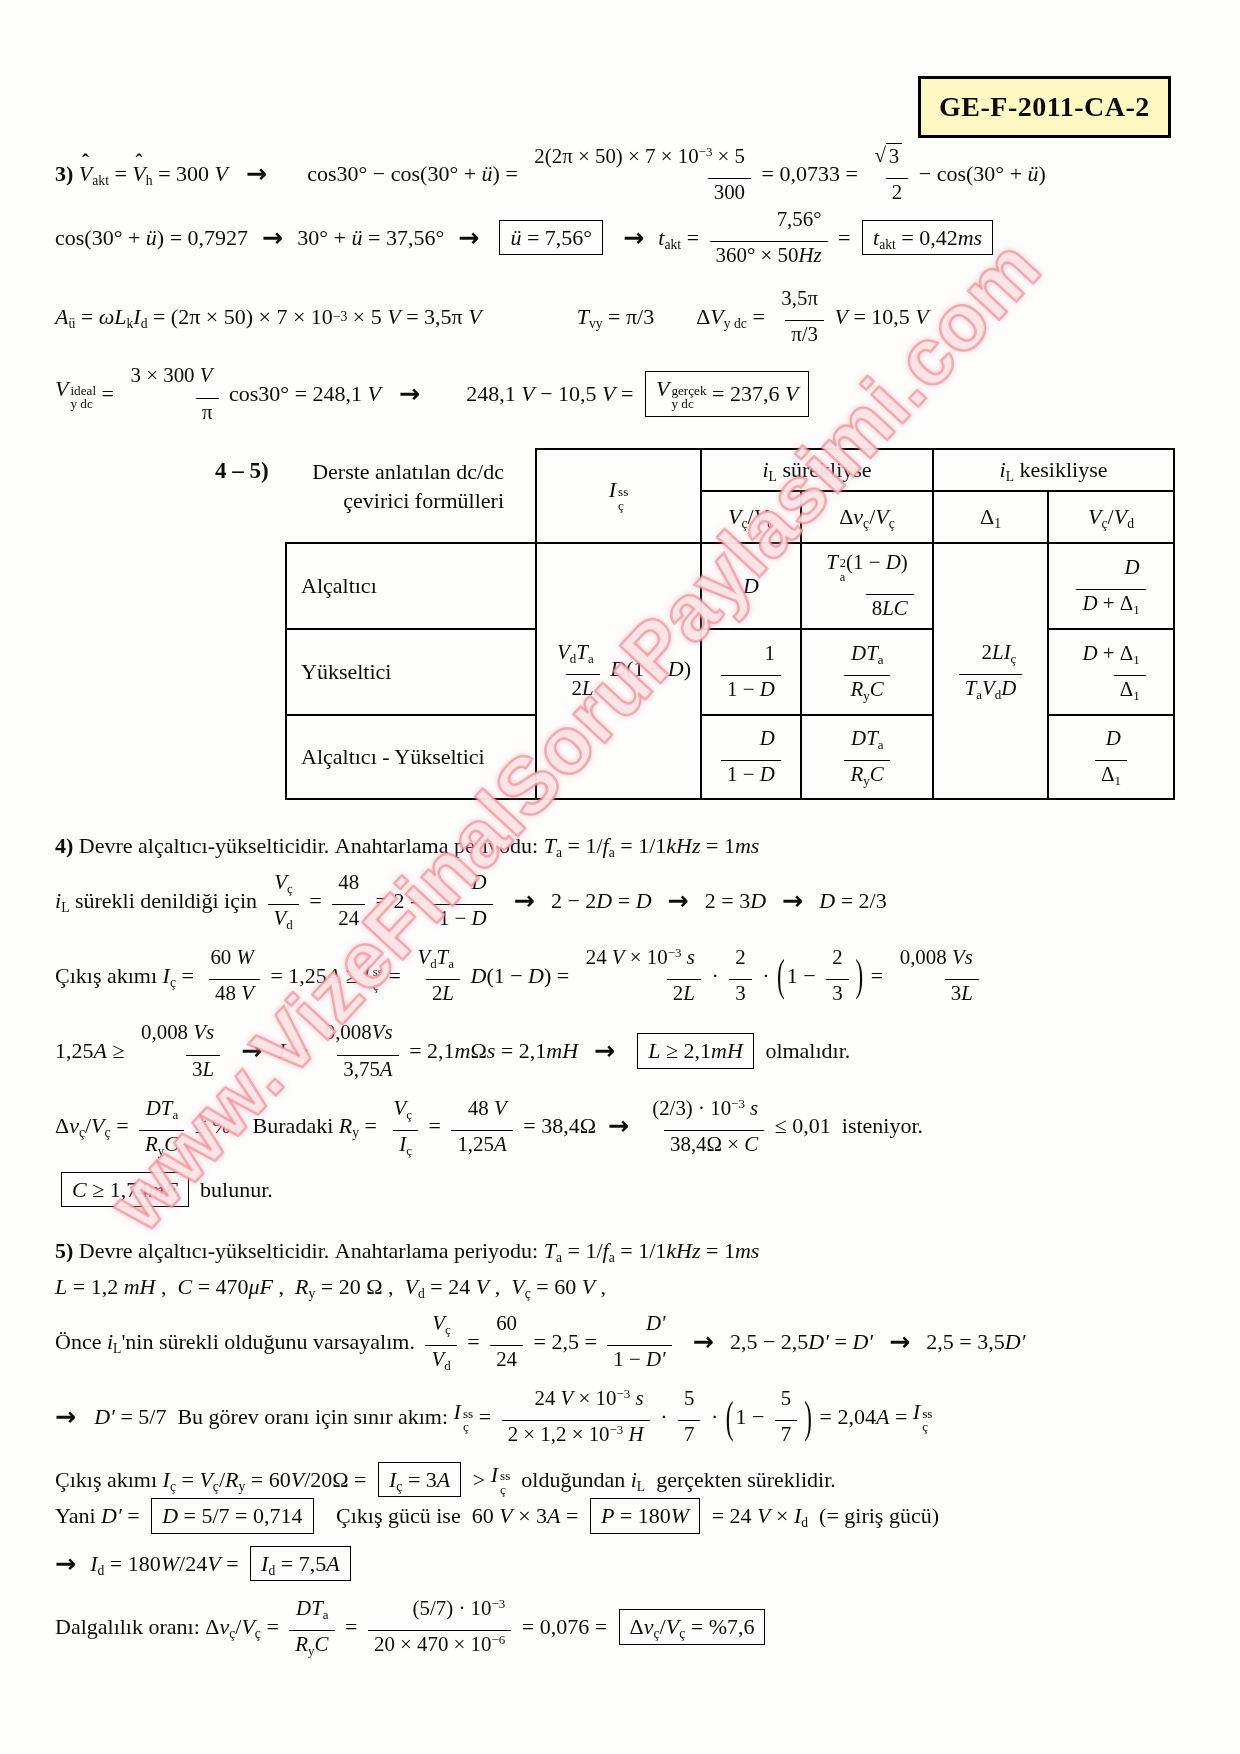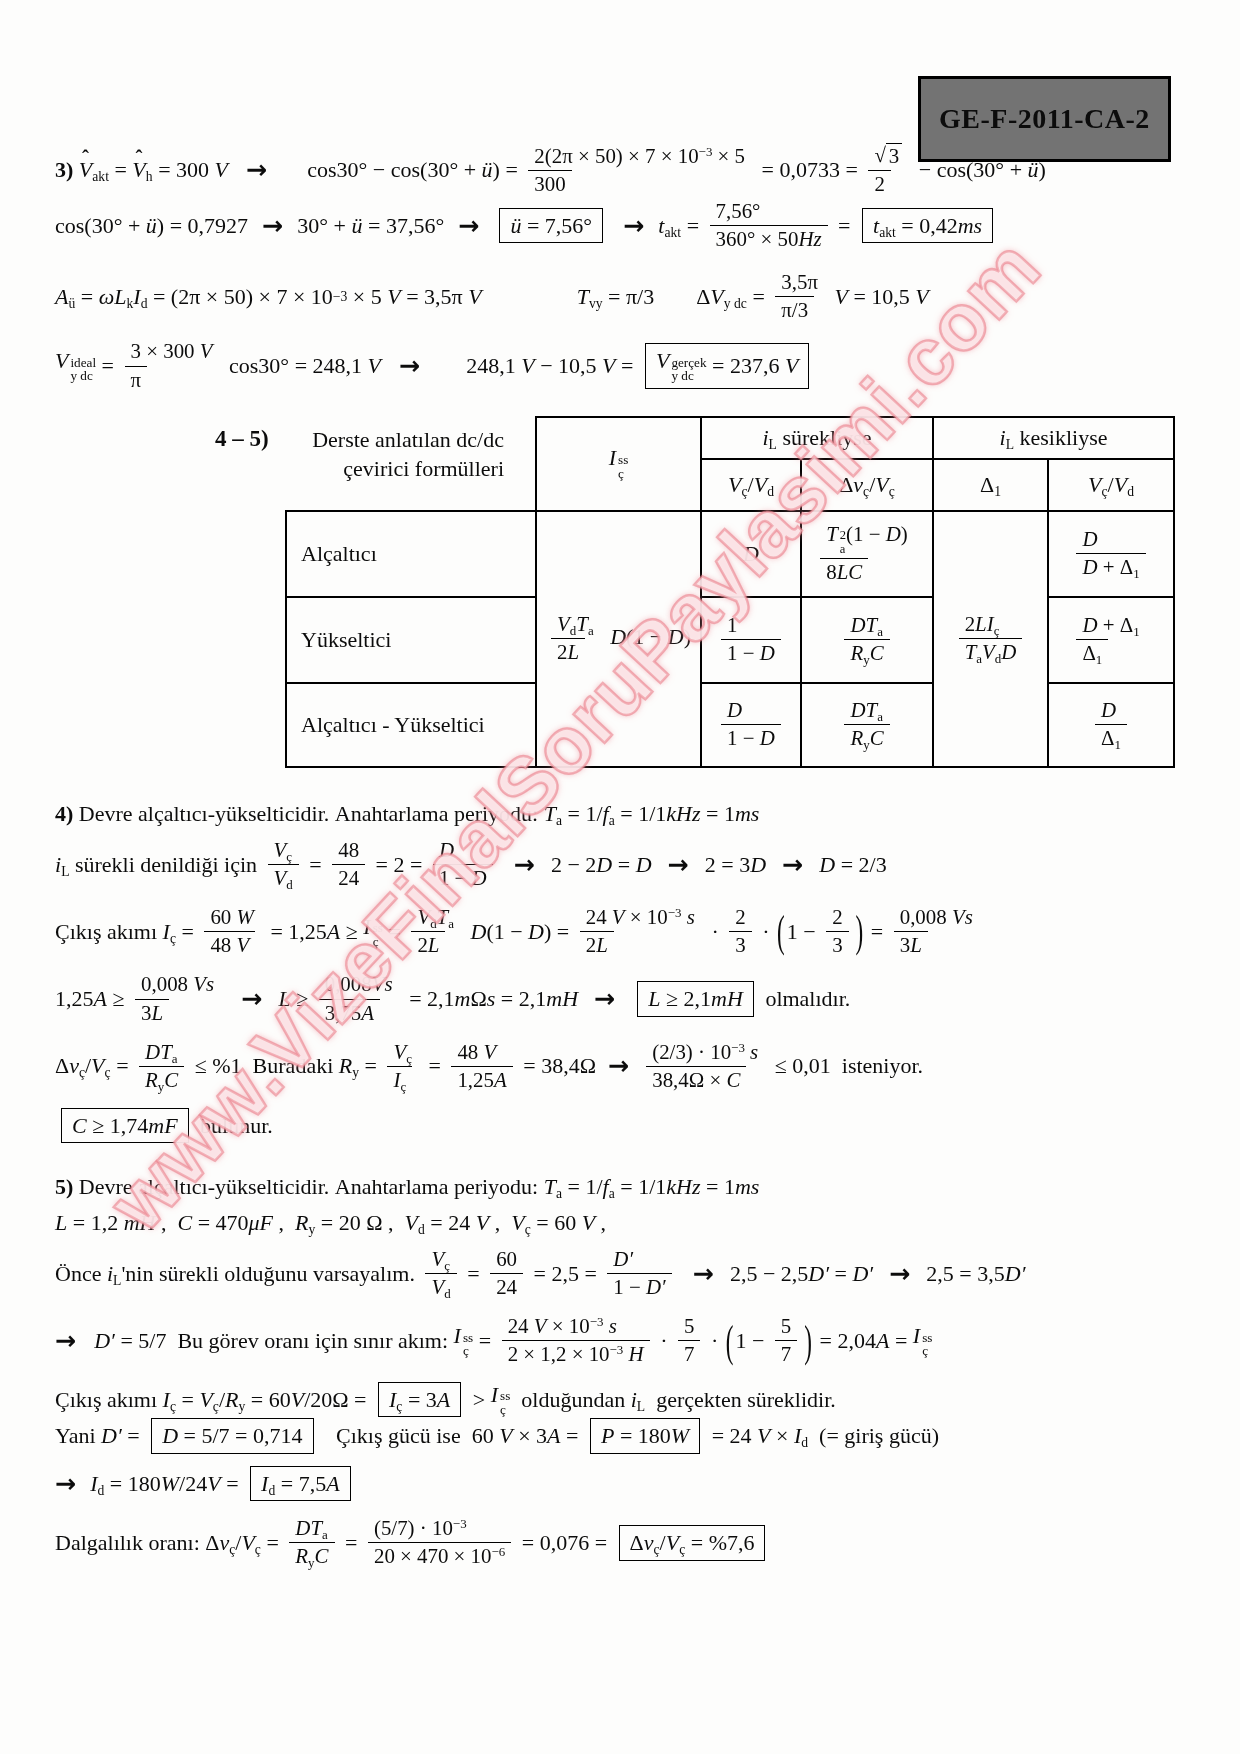--- a/index.html
+++ b/index.html
@@ -9,35 +9,35 @@
     font-family:"Liberation Serif","DejaVu Serif",serif;
   }
   .content{position:relative;z-index:1;padding:128px 18px 0 55px;}
   .mline{display:flex;align-items:center;font-size:22px;white-space:nowrap;line-height:1.25;}
   .it{font-style:italic;}
   b{font-weight:bold;}
   sup{font-size:0.62em;vertical-align:0.55em;line-height:0;}
   sub{font-size:0.62em;vertical-align:-0.3em;line-height:0;}
   .var{display:inline-block;white-space:nowrap;}
   .ss{display:inline-flex;flex-direction:column;font-size:0.6em;line-height:1.05;position:relative;top:-0.12em;margin-left:2px;text-align:left;}
-  .frac{display:inline-flex;flex-direction:column;align-items:flex-start;text-align:center;vertical-align:middle;margin:0 5px;line-height:1.2;font-size:0.95em;}
+  .frac{display:inline-flex;flex-direction:column;align-items:flex-end;text-align:center;vertical-align:middle;margin:0 5px;line-height:1.2;font-size:0.95em;gap:8px;}
   .fn{padding:1px 6px;display:inline-block;}
   .fd{border-top:1.6px solid #000;padding:1px 6px;display:inline-block;}
   .mbox{border:1.7px solid #000;padding:3px 10px;margin:0 6px;display:inline-flex;align-items:center;white-space:nowrap;}
   .arr{font-family:"DejaVu Sans",sans-serif;font-weight:700;font-size:1.15em;}
   .spc{display:inline-block;flex:none;}
   .bp{display:inline-block;transform:scaleY(1.9);margin:0 2px;font-size:1.05em;}
   .sqrt{display:inline-flex;align-items:flex-start;}
   .sqin{border-top:1.6px solid #000;padding:0 3px;}
   .hatw{position:relative;display:inline-block;}
   .hatm{position:absolute;left:50%;transform:translateX(-50%);top:-0.52em;font-size:0.95em;font-weight:bold;}
   .codebox{
     position:absolute;top:76px;left:918px;z-index:1;
-    border:3px solid #000;padding:24px 18px;
-    font-weight:bold;font-size:28px;letter-spacing:0.5px;background:#737373;
+    border:3px solid #000;padding:12px 18px;
+    font-weight:bold;font-size:28px;letter-spacing:0.5px;background:#fef9c3;
   }
   .tblblock{position:relative;margin:22px 0 0 230px;}
   .capnum{position:absolute;left:-70px;top:10px;font-weight:bold;font-size:23px;text-align:right;}
   table.conv{border-collapse:collapse;}
   table.conv td{border:2px solid #000;text-align:center;vertical-align:middle;font-size:22px;padding:4px 8px;}
   table.conv td.nb{border:none;text-align:right;vertical-align:top;padding:8px 10px 0 8px;margin-left:40px;}
   .captext{font-size:22px;white-space:normal;line-height:1.35;display:block;width:210px;}
   td.lbl{text-align:left !important;padding-left:14px !important;}
   .wm{
     position:absolute;left:575px;top:735px;z-index:5;pointer-events:none;

